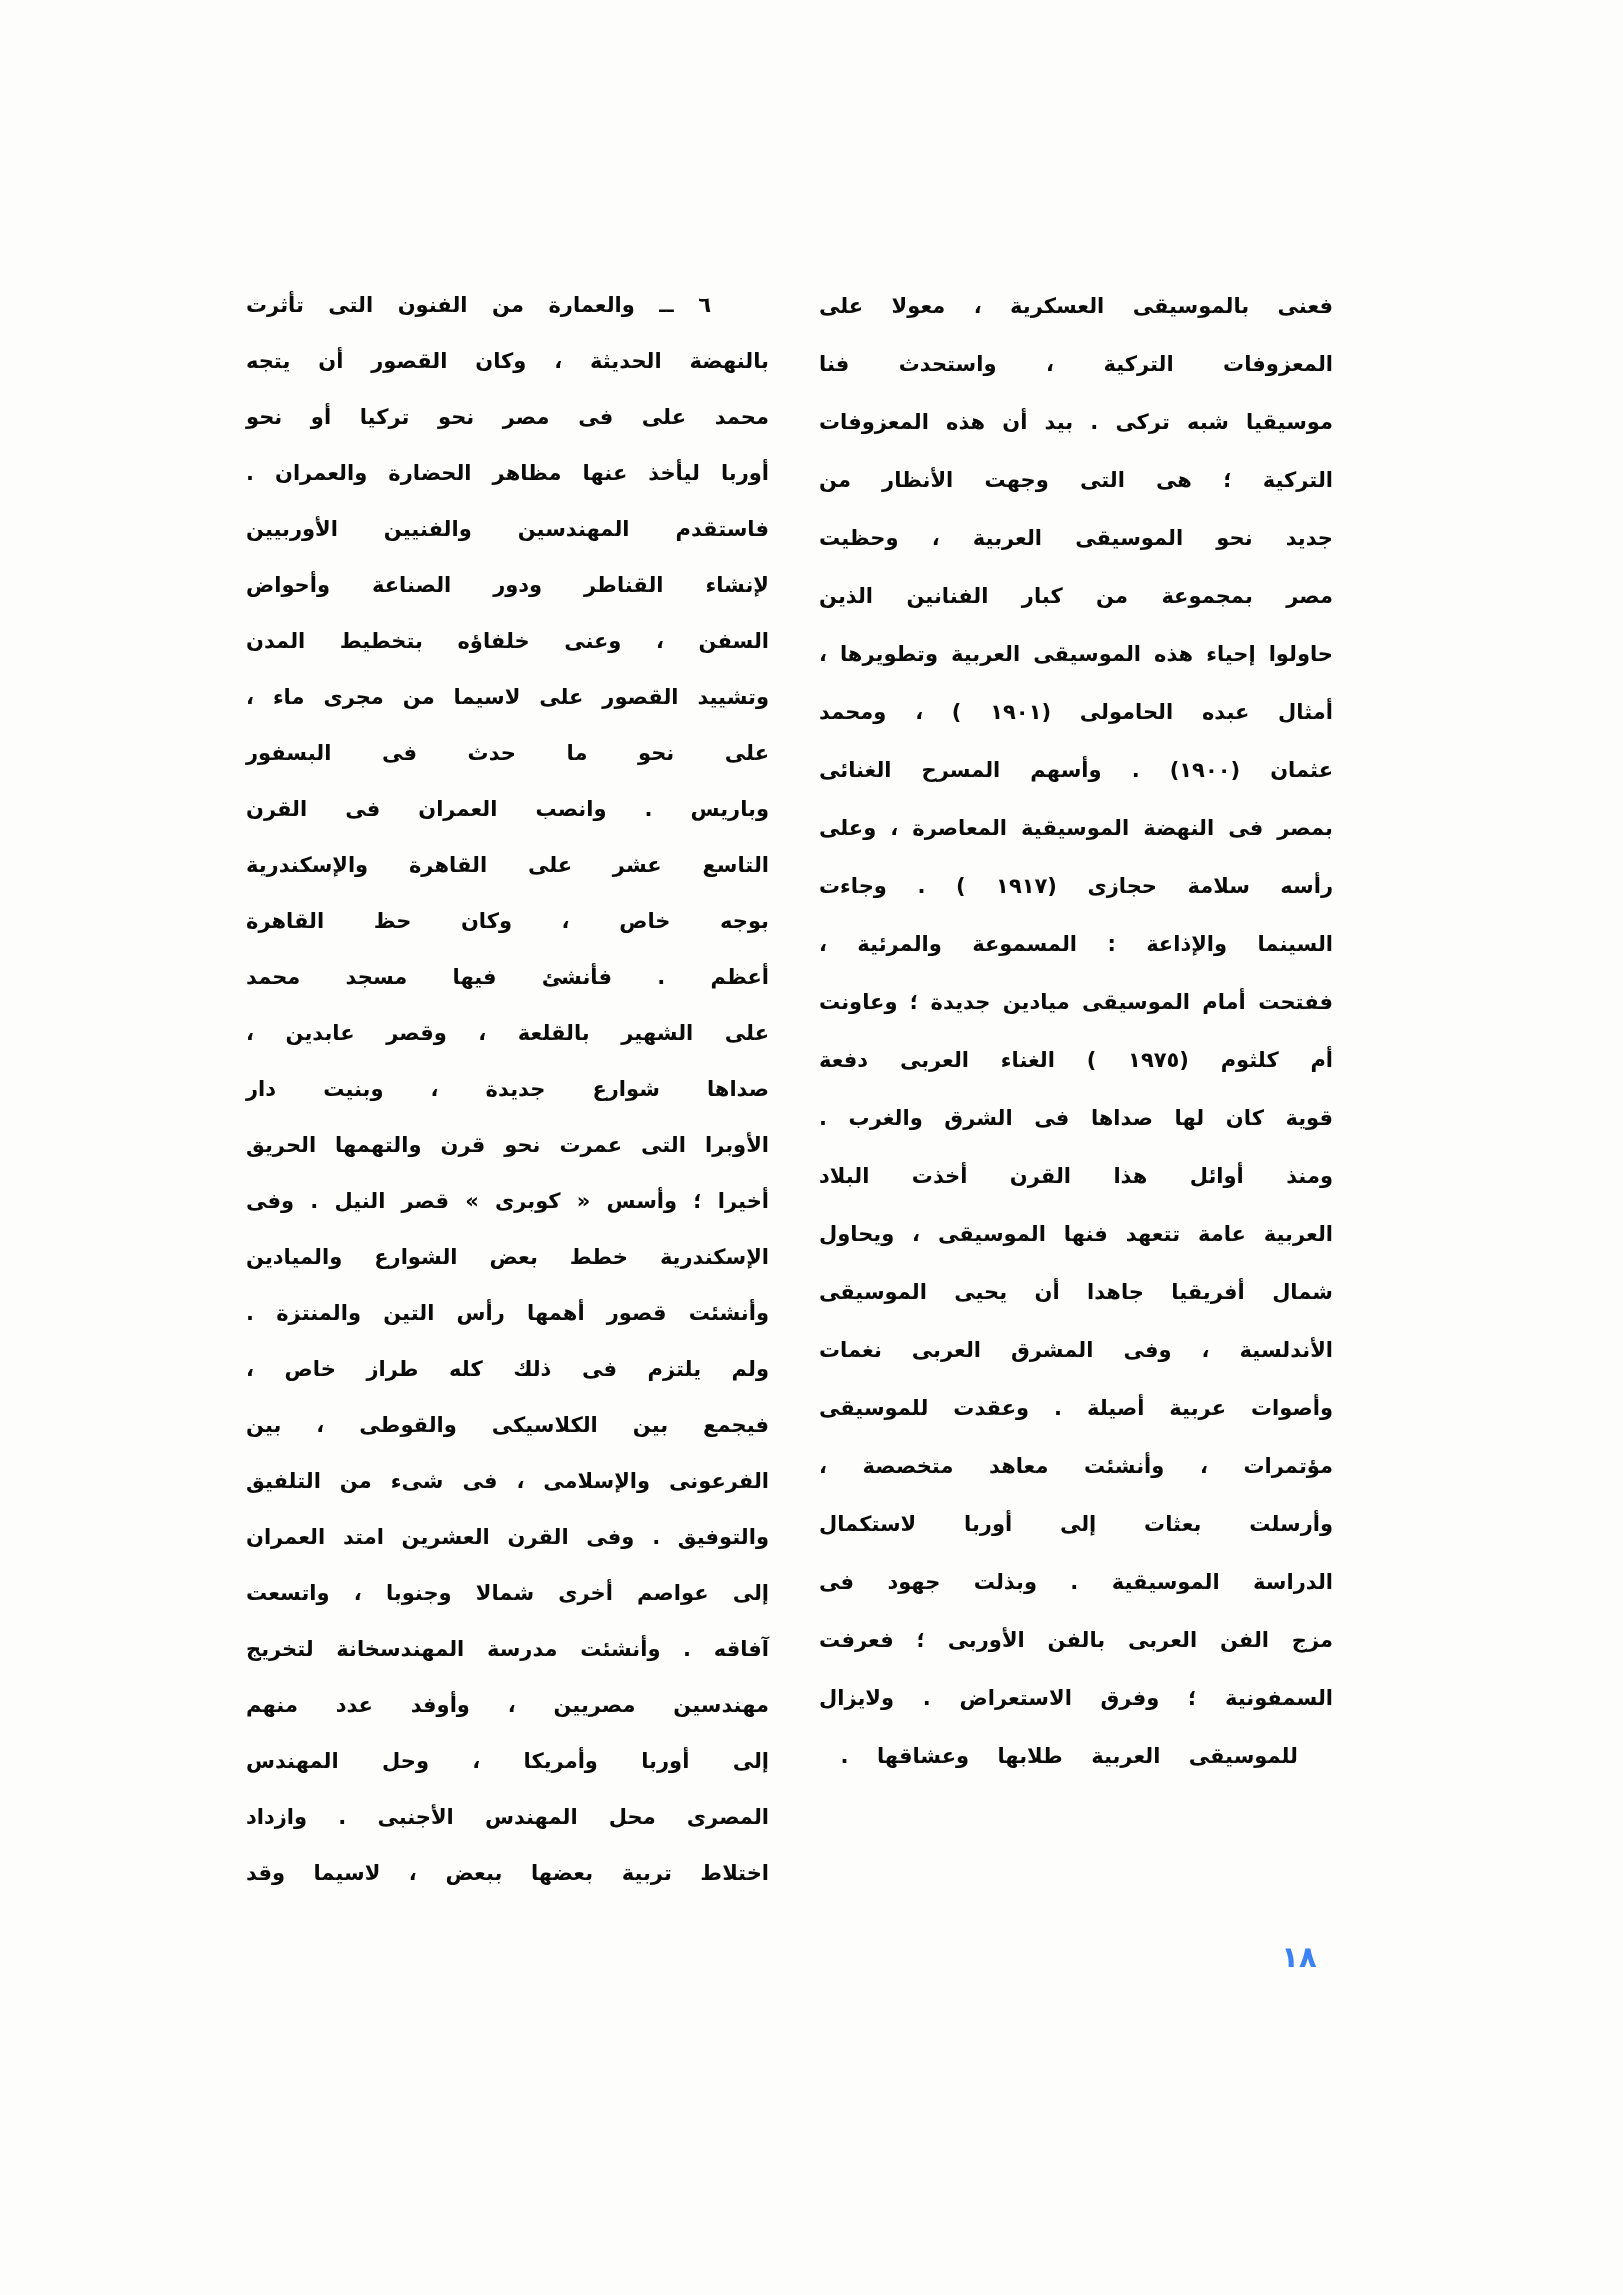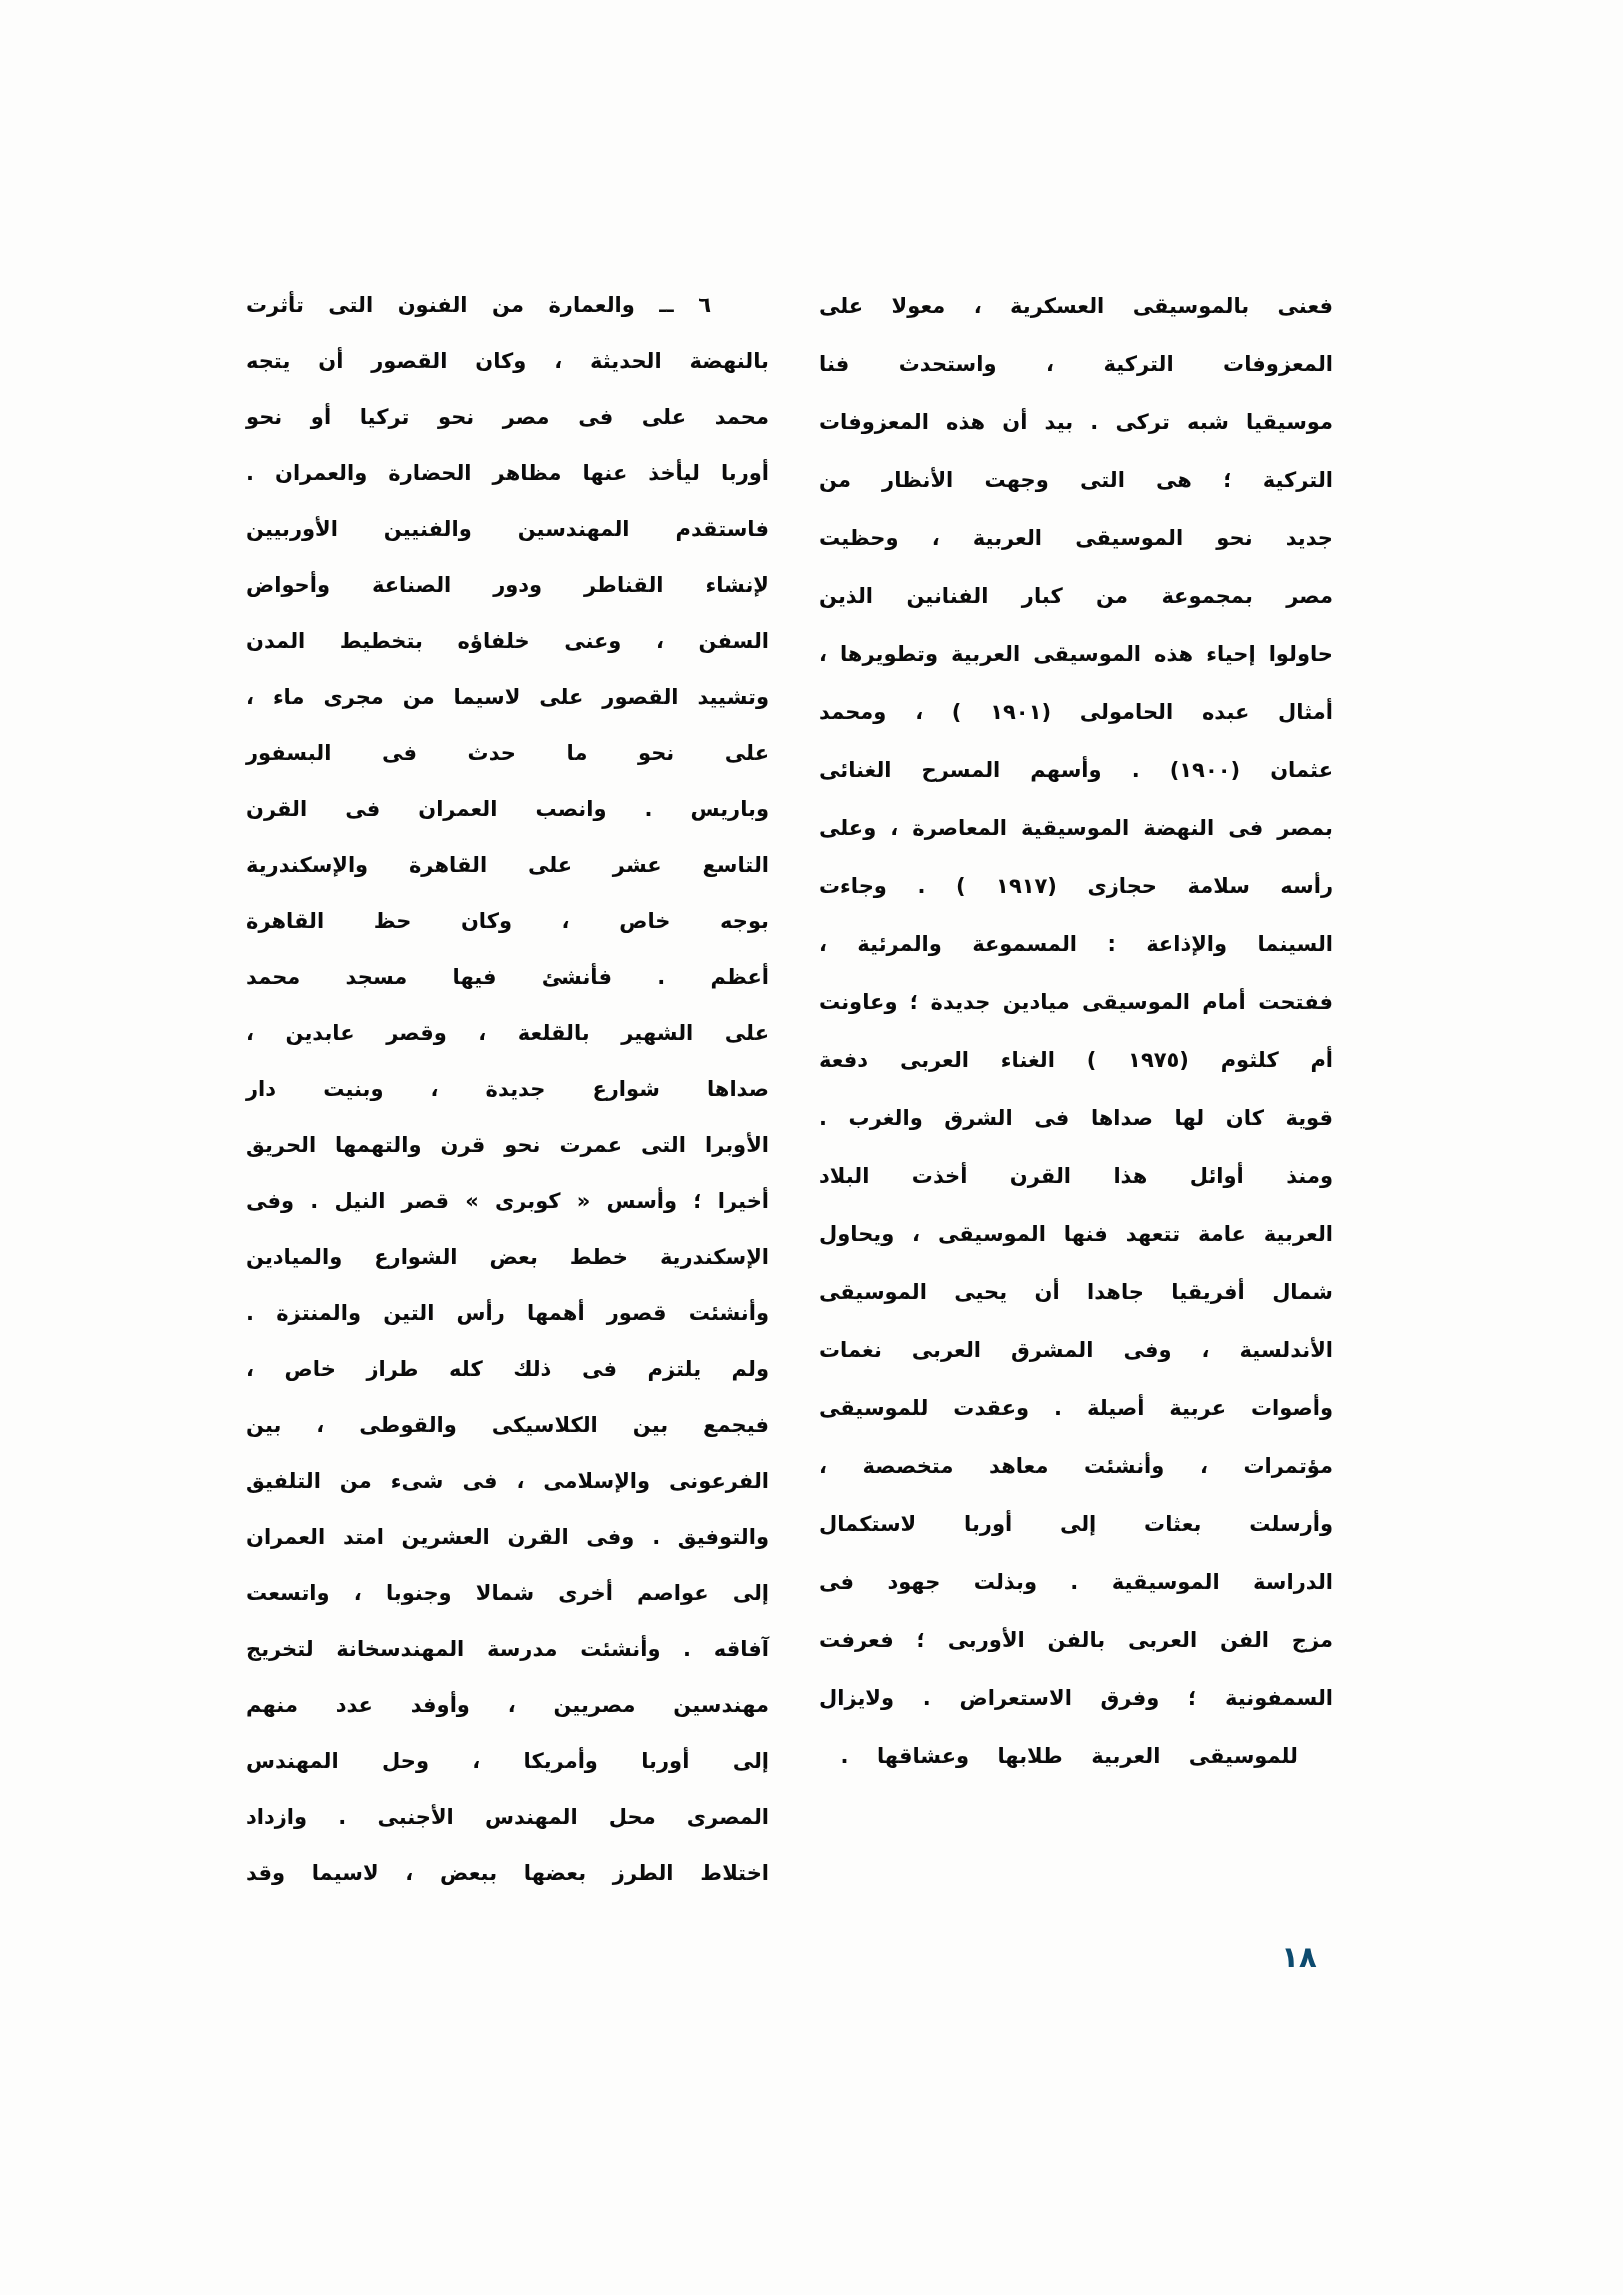--- a/index.html
+++ b/index.html
@@ -61,21 +61,21 @@
   }
   .page-number {
     position: absolute;
     left: 1263px;
     top: 1940px;
     width: 72px;
     text-align: center;
     direction: rtl;
     font-size: 29px;
     font-weight: 700;
-    color: #0c4a6e;
+    color: #3b82f6;
   }
 </style>
 </head>
 <body>
 
 <div class="page">
 
   <div class="col col-right">
     <div class="line">فعنى بالموسيقى العسكرية ، معولا على</div>
     <div class="line">المعزوفات التركية ، واستحدث فنا</div>
@@ -127,19 +127,19 @@
     <div class="line">وأنشئت قصور أهمها رأس التين والمنتزة .</div>
     <div class="line">ولم يلتزم فى ذلك كله طراز خاص ،</div>
     <div class="line">فيجمع بين الكلاسيكى والقوطى ، بين</div>
     <div class="line">الفرعونى والإسلامى ، فى شىء من التلفيق</div>
     <div class="line">والتوفيق . وفى القرن العشرين امتد العمران</div>
     <div class="line">إلى عواصم أخرى شمالا وجنوبا ، واتسعت</div>
     <div class="line">آفاقه . وأنشئت مدرسة المهندسخانة لتخريج</div>
     <div class="line">مهندسين مصريين ، وأوفد عدد منهم</div>
     <div class="line">إلى أوربا وأمريكا ، وحل المهندس</div>
     <div class="line">المصرى محل المهندس الأجنبى . وازداد</div>
-    <div class="line">اختلاط الطرز بعضها ببعض ، لاسيما وقد</div>
+    <div class="line">اختلاط تربية بعضها ببعض ، لاسيما وقد</div>
   </div>
 
   <div class="page-number">١٨</div>
 
 </div>
 
 
 </body></html>

